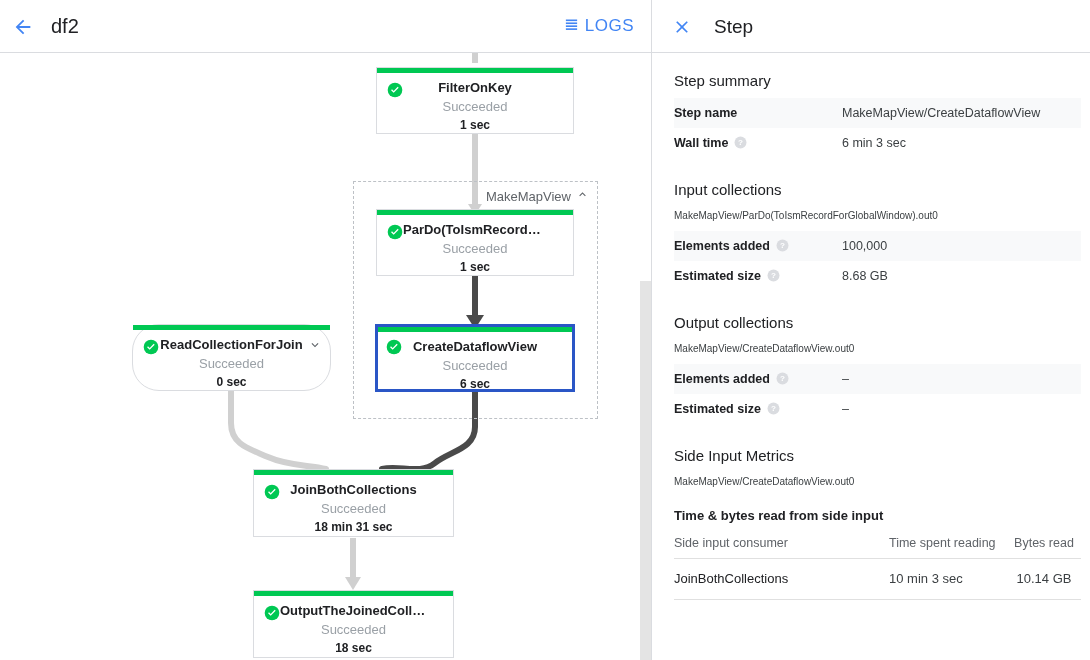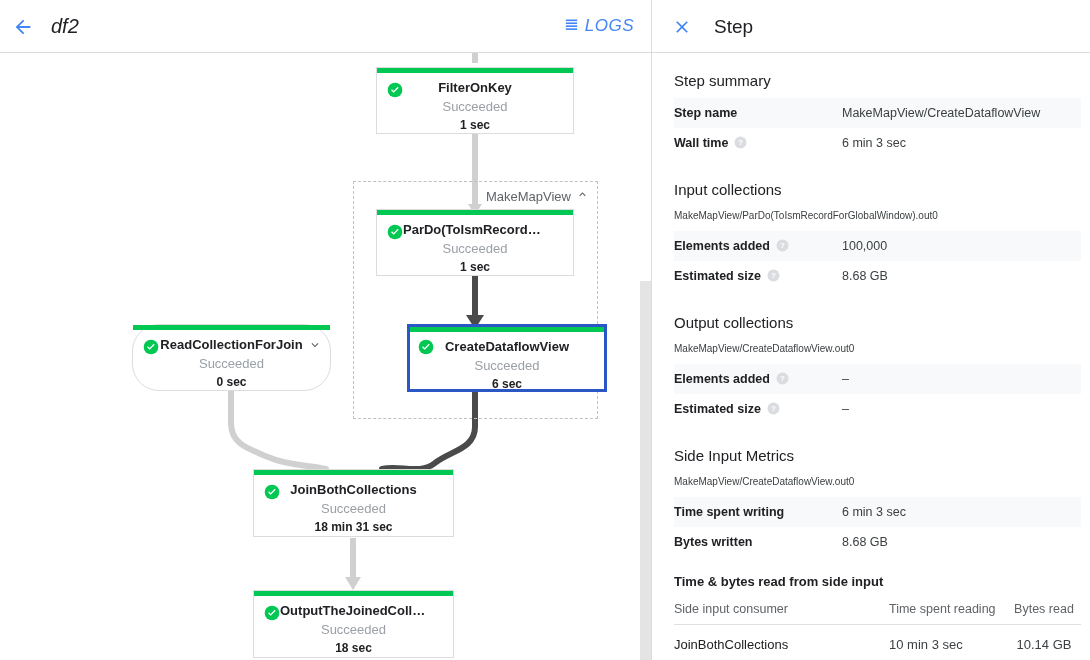--- a/index.html
+++ b/index.html
@@ -23,21 +23,20 @@
     width: 652px; height: 660px;
     background: #ffffff;
     overflow: hidden;
   }
   #job-header {
     position: absolute; left: 0; top: 0;
     width: 652px; height: 53px;
     background: #ffffff;
     border-bottom: 1px solid #dadce0;
     box-sizing: border-box;
-    font-style: italic;
   }
   #back-arrow {
     position: absolute; left: 8px; top: 12px;
     width: 30px; height: 30px;
     display: flex; align-items: center; justify-content: center;
     cursor: pointer;
   }
   #job-title {
     position: absolute; left: 51px; top: 12px;
     font-size: 20px; color: #202124;
@@ -70,21 +69,20 @@
   
   .step-node {
     position: absolute;
     background: #ffffff;
     border: 1px solid #dadce0;
     box-sizing: border-box;
     cursor: pointer;
   }
   .step-node.selected {
     border: 3px solid #2a56c6;
-    margin-left: 32px;
   }
   .node-topbar {
     position: absolute; left: 0; top: 0;
     height: 5px; width: 100%;
     background: #00c853;
   }
   .node-check {
     position: absolute; left: 10px; top: 14px;
     width: 16px; height: 16px;
   }
@@ -483,32 +481,20 @@
                   </svg></span></td>
           <td class="kv-val">–</td>
         </tr>
       </tbody>
         </table>
 
       <div class="section-gap"></div>
 
       <div class="section-title">Side Input Metrics</div>
       <div class="collection-name">MakeMapView/CreateDataflowView.out0</div>
-      <table class="kv">
-        <tbody>
-            <tr class="alt">
-          <td class="kv-key">Time spent writing</td>
-          <td class="kv-val">6 min 3 sec</td>
-        </tr>
-        <tr>
-          <td class="kv-key">Bytes written</td>
-          <td class="kv-val">8.68 GB</td>
-        </tr>
-      </tbody>
-        </table>
 
       <div class="sub-title">Time &amp; bytes read from side input</div>
       <table class="sidein">
         <thead>
           <tr>
             <th class="c-consumer">Side input consumer</th>
             <th class="c-time">Time spent reading</th>
             <th class="c-bytes">Bytes read</th>
           </tr>
         </thead>

